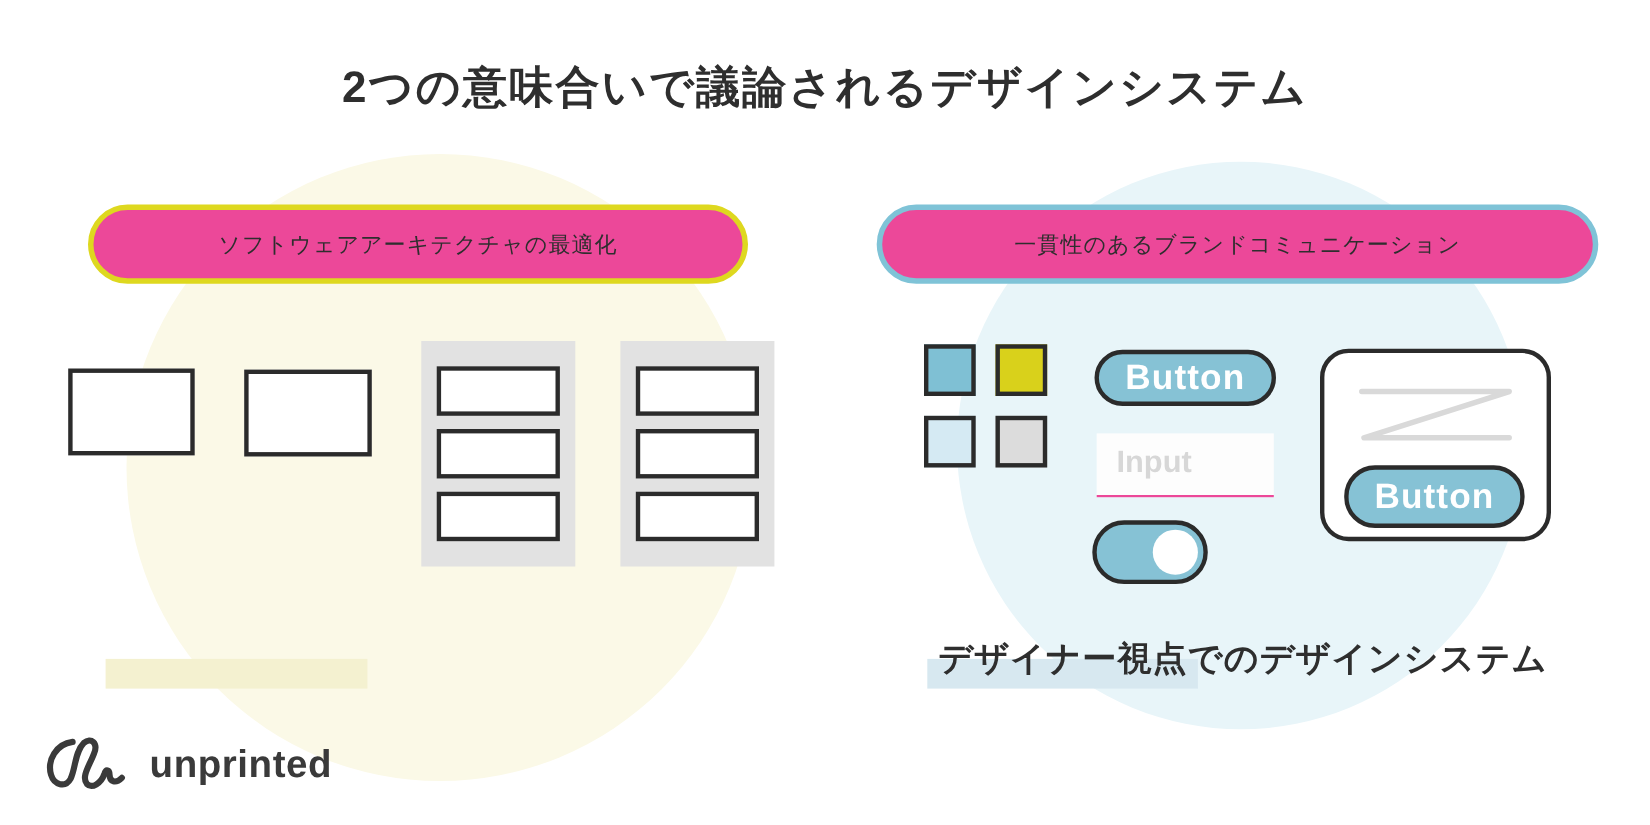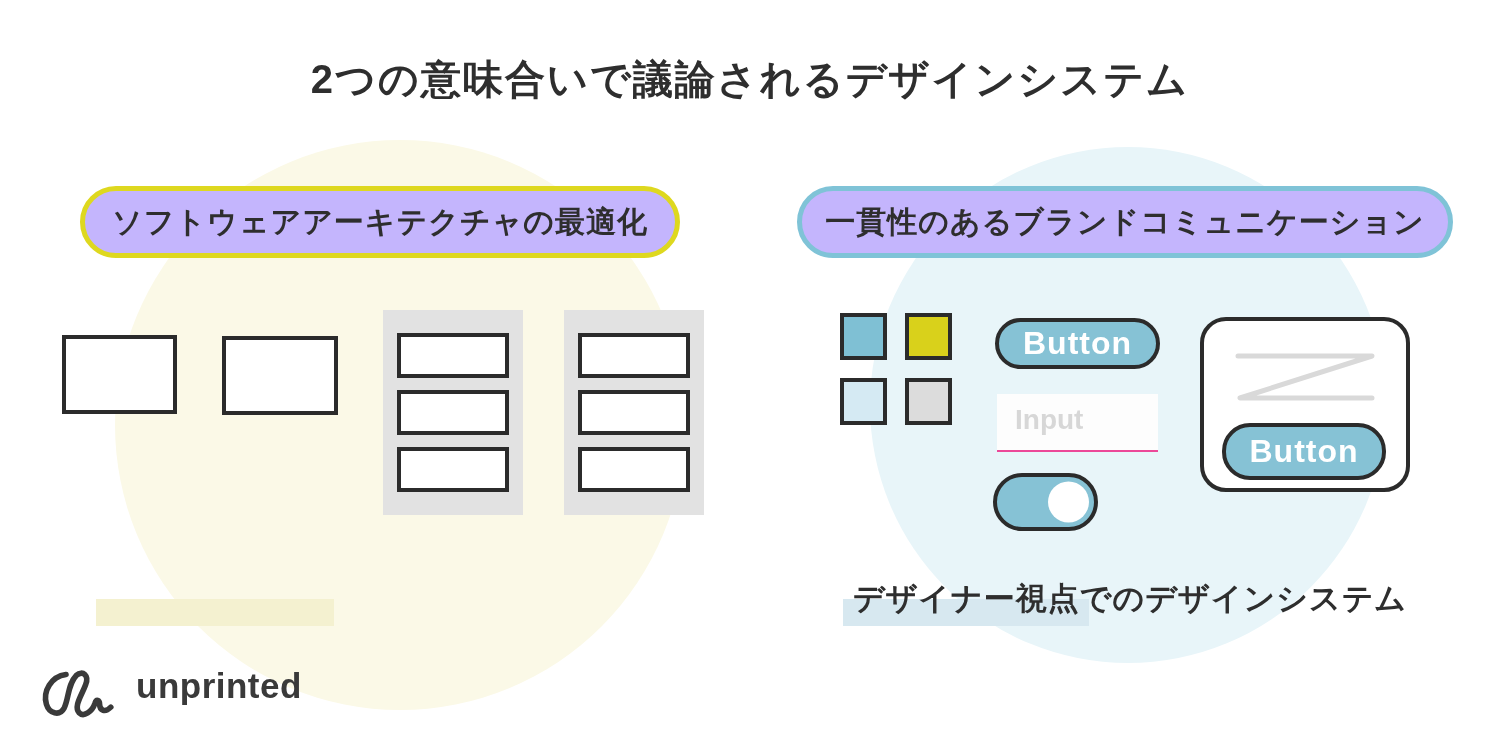--- a/index.html
+++ b/index.html
@@ -13,22 +13,22 @@
   #left-circle  { left:115px; top:140px; width:570px; height:570px; }
   #right-circle { left:870px; top:147px; width:516px; height:516px; }
 
   #title {
     position:absolute; left:0; right:0; top:52px; text-align:center;
     font-size:40px; font-weight:800; letter-spacing:2px; color:#2e2e2e; z-index:2;
   }
 
   .badge {
     position:absolute; display:flex; align-items:center; justify-content:center;
-    background:#c4b5fd; border-radius:40px; border:5px solid #cccccc;
-    font-size:30px; font-weight:700; letter-spacing:1px; color:#2e2e2e; z-index:2;
+    background:#ec4899; border-radius:40px; border:5px solid #cccccc;
+    font-size:20px; font-weight:400; letter-spacing:1px; color:#2e2e2e; z-index:2;
   }
   #left-badge  { left:80px;  top:186px; width:600px; height:72px; }
   #right-badge { left:797px; top:186px; width:656px; height:72px; }
 
   
   .wf-box { position:absolute; background:#ffffff; border:4px solid #2b2b2b; z-index:1; }
   #wf-box-1 { left:62px;  top:335px; width:115px; height:79px; }
   #wf-box-2 { left:222px; top:336px; width:116px; height:79px; }
   .wf-panel {
     position:absolute; top:310px; width:140px; height:205px; background:#e2e2e2;
@@ -79,21 +79,21 @@
   .caption {
     position:absolute; top:578px; text-align:center;
     font-size:31px; font-weight:800; letter-spacing:1px; color:#2e2e2e; z-index:3;
   }
   #left-caption  { left:60px;  width:625px; }
   #right-caption { left:830px; width:600px; }
   .cap-highlight { position:absolute; top:599px; height:27px; z-index:2; }
   #left-highlight  { left:96px;  width:238px; }
   #right-highlight { left:843px; width:246px; }
 
-  #logo { position:absolute; left:38px; top:666px; display:flex; align-items:flex-start; gap:14px; z-index:2; }
+  #logo { position:absolute; left:38px; top:666px; display:flex; align-items:center; gap:14px; z-index:2; }
   #logo-text { font-size:35px; font-weight:700; color:#3a3a3a; letter-spacing:0.5px; }
 </style>
 </head>
 <body>
 
 <div id="canvas">
 
   <div id="left-circle" class="bg-circle" style="background: rgb(251, 249, 231);"></div>
   <div id="right-circle" class="bg-circle" style="background: rgb(232, 245, 249);"></div>
 

